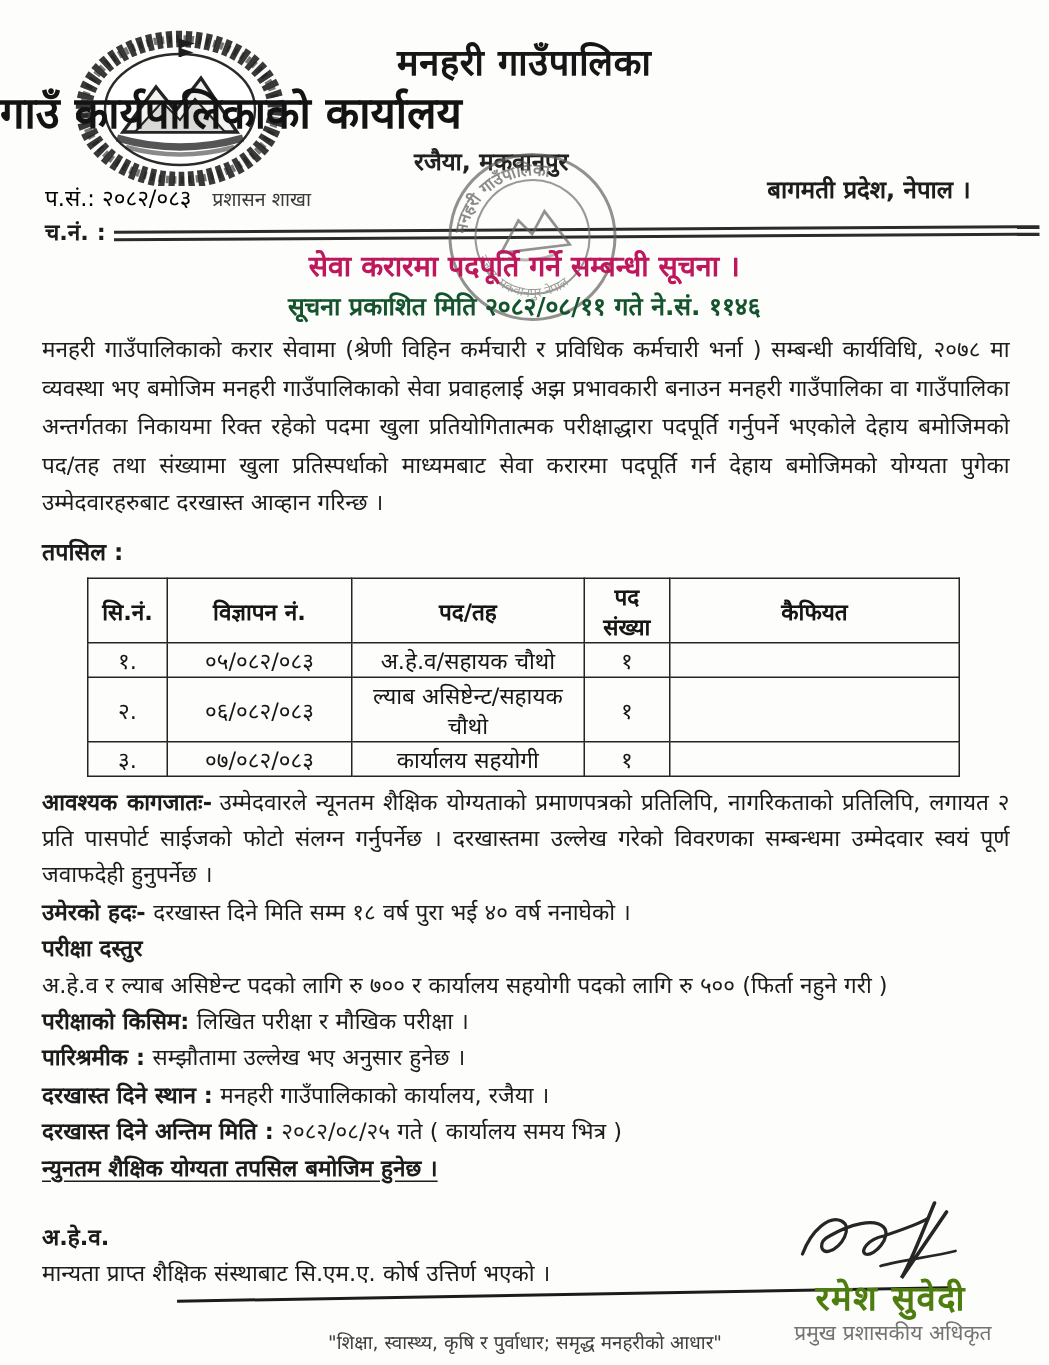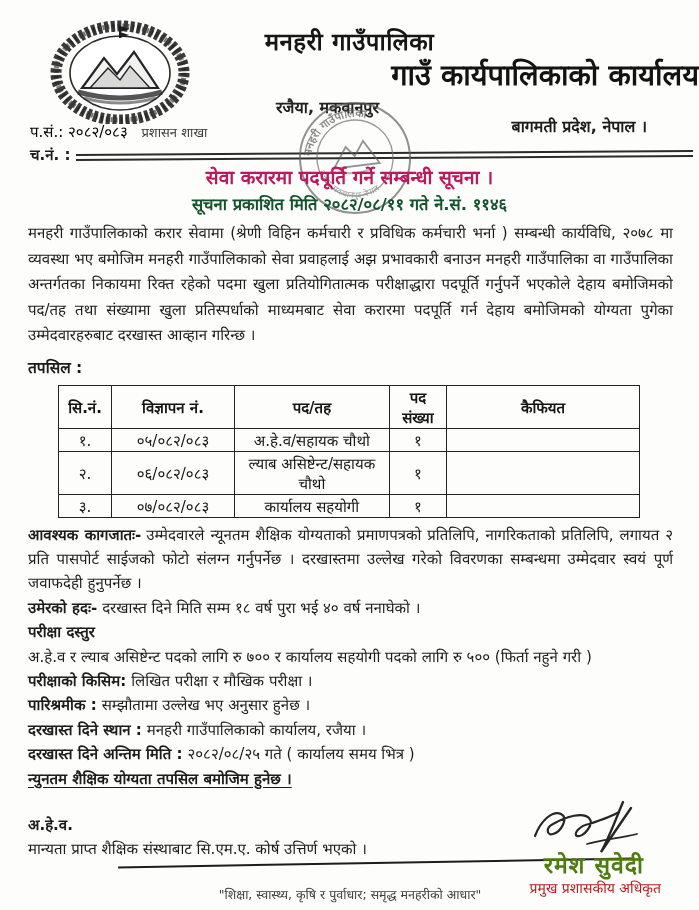--- a/index.html
+++ b/index.html
@@ -16,21 +16,21 @@
 
   
   .logo { position: absolute; left: 50px; top: 18px; width: 142px; height: 106px; }
   .hdr-municipality {
     position: absolute; left: 0; right: 0; top: 24px;
     text-align: center; font-size: 24px; font-weight: bold; letter-spacing: .5px;
     color: #161616;
   }
   .hdr-office {
     position: absolute; left: 0; right: 0; top: 54px;
-    text-align: right; font-size: 29px; font-weight: bold;
+    text-align: left; font-size: 29px; font-weight: bold;
     color: #131313;
   }
   .hdr-address {
     position: absolute; left: 0; right: 0; top: 96px;
     text-align: center; transform: translateX(-22px);
     font-size: 16px; font-weight: bold; color: #222;
   }
   .ref-row { position: absolute; left: 30px; top: 121px; font-size: 15px; }
   .ref-label, .ref-number { font-weight: normal; color: #000000; }
   .ref-branch { font-size: 13px; color: #3a3a3a; margin-left: 9px; }
@@ -88,21 +88,21 @@
   .sig-line {
     position: absolute; left: 118px; top: 862px; width: 514px;
     border-top: 2.5px solid #1c1c1c; transform: rotate(-1deg);
   }
   .sig-name {
     position: absolute; right: 55px; top: 848px;
     font-size: 23px; font-weight: bold; color: #4d7c0f; letter-spacing: 1px;
   }
   .sig-designation {
     position: absolute; right: 38px; top: 878px;
-    font-size: 14px; color: #b91c1c;
+    font-size: 14px; color: #737373;
   }
   .motto {
     position: absolute; left: 120px; width: 460px; top: 886px;
     text-align: center; font-size: 12.5px; color: #3d3d3d;
   }
 </style>
 </head>
 <body>
 
 <div class="page">

